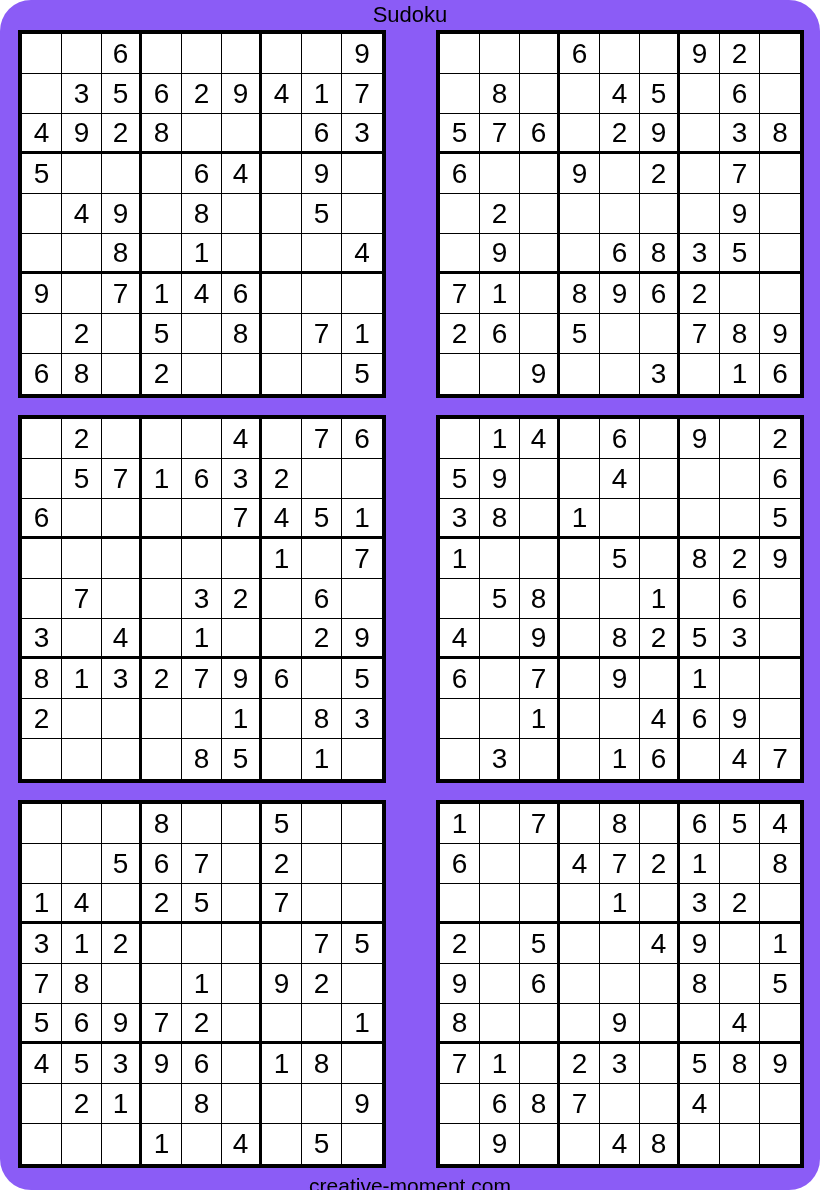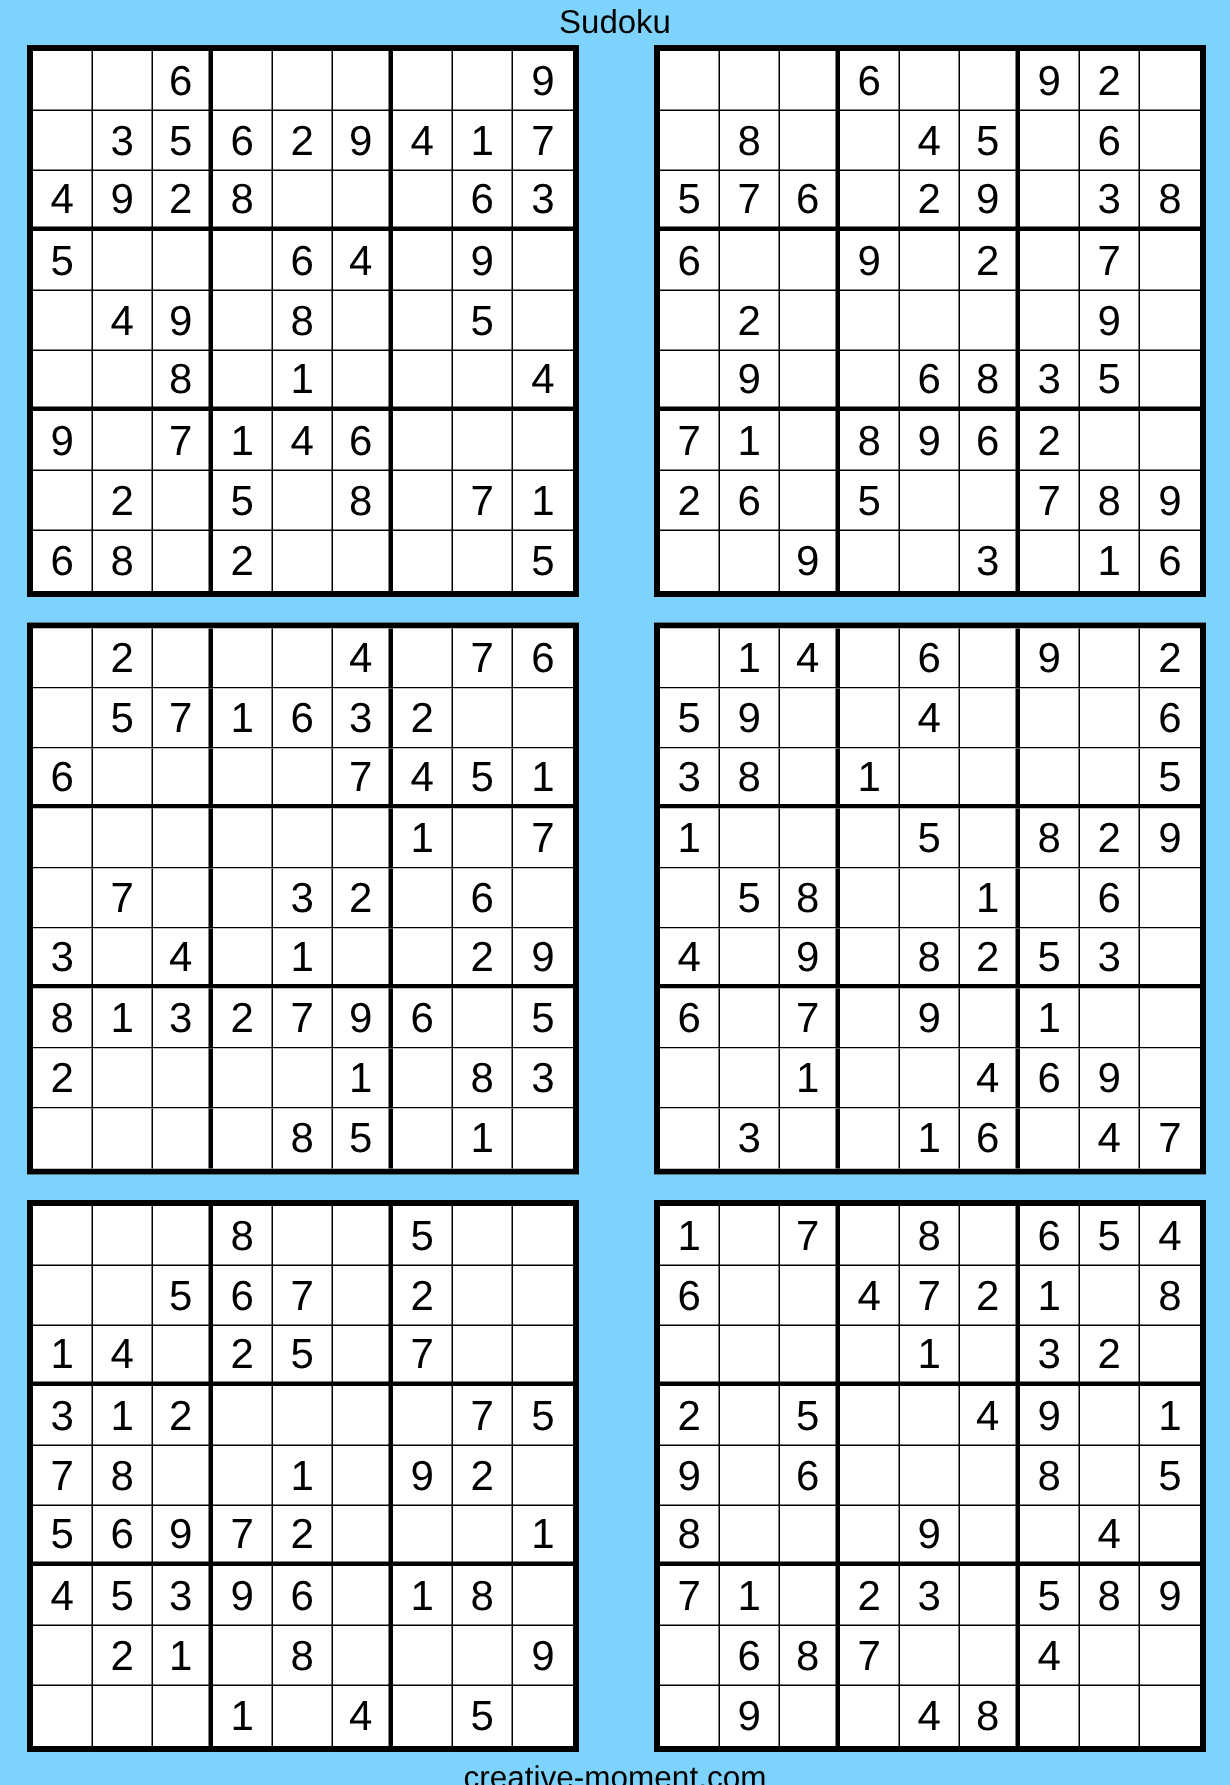--- a/index.html
+++ b/index.html
@@ -5,23 +5,24 @@
   * { margin: 0; padding: 0; }
   html, body {
     width: 820px;
     background: #ffffff;
     font-family: "Liberation Sans", sans-serif;
     color: #000000;
   }
   .page {
     width: 820px;
     height: 1190px;
-    background: #7dd3fc;
+    background: #8b5cf6;
     position: relative;
     overflow: hidden;
+    border-radius: 31px;
   }
   .page-title {
     text-align: center;
     font-size: 22px;
     font-weight: normal;
     padding-top: 2px;
     height: 26px;
     line-height: 26px;
   }
   .grids {

